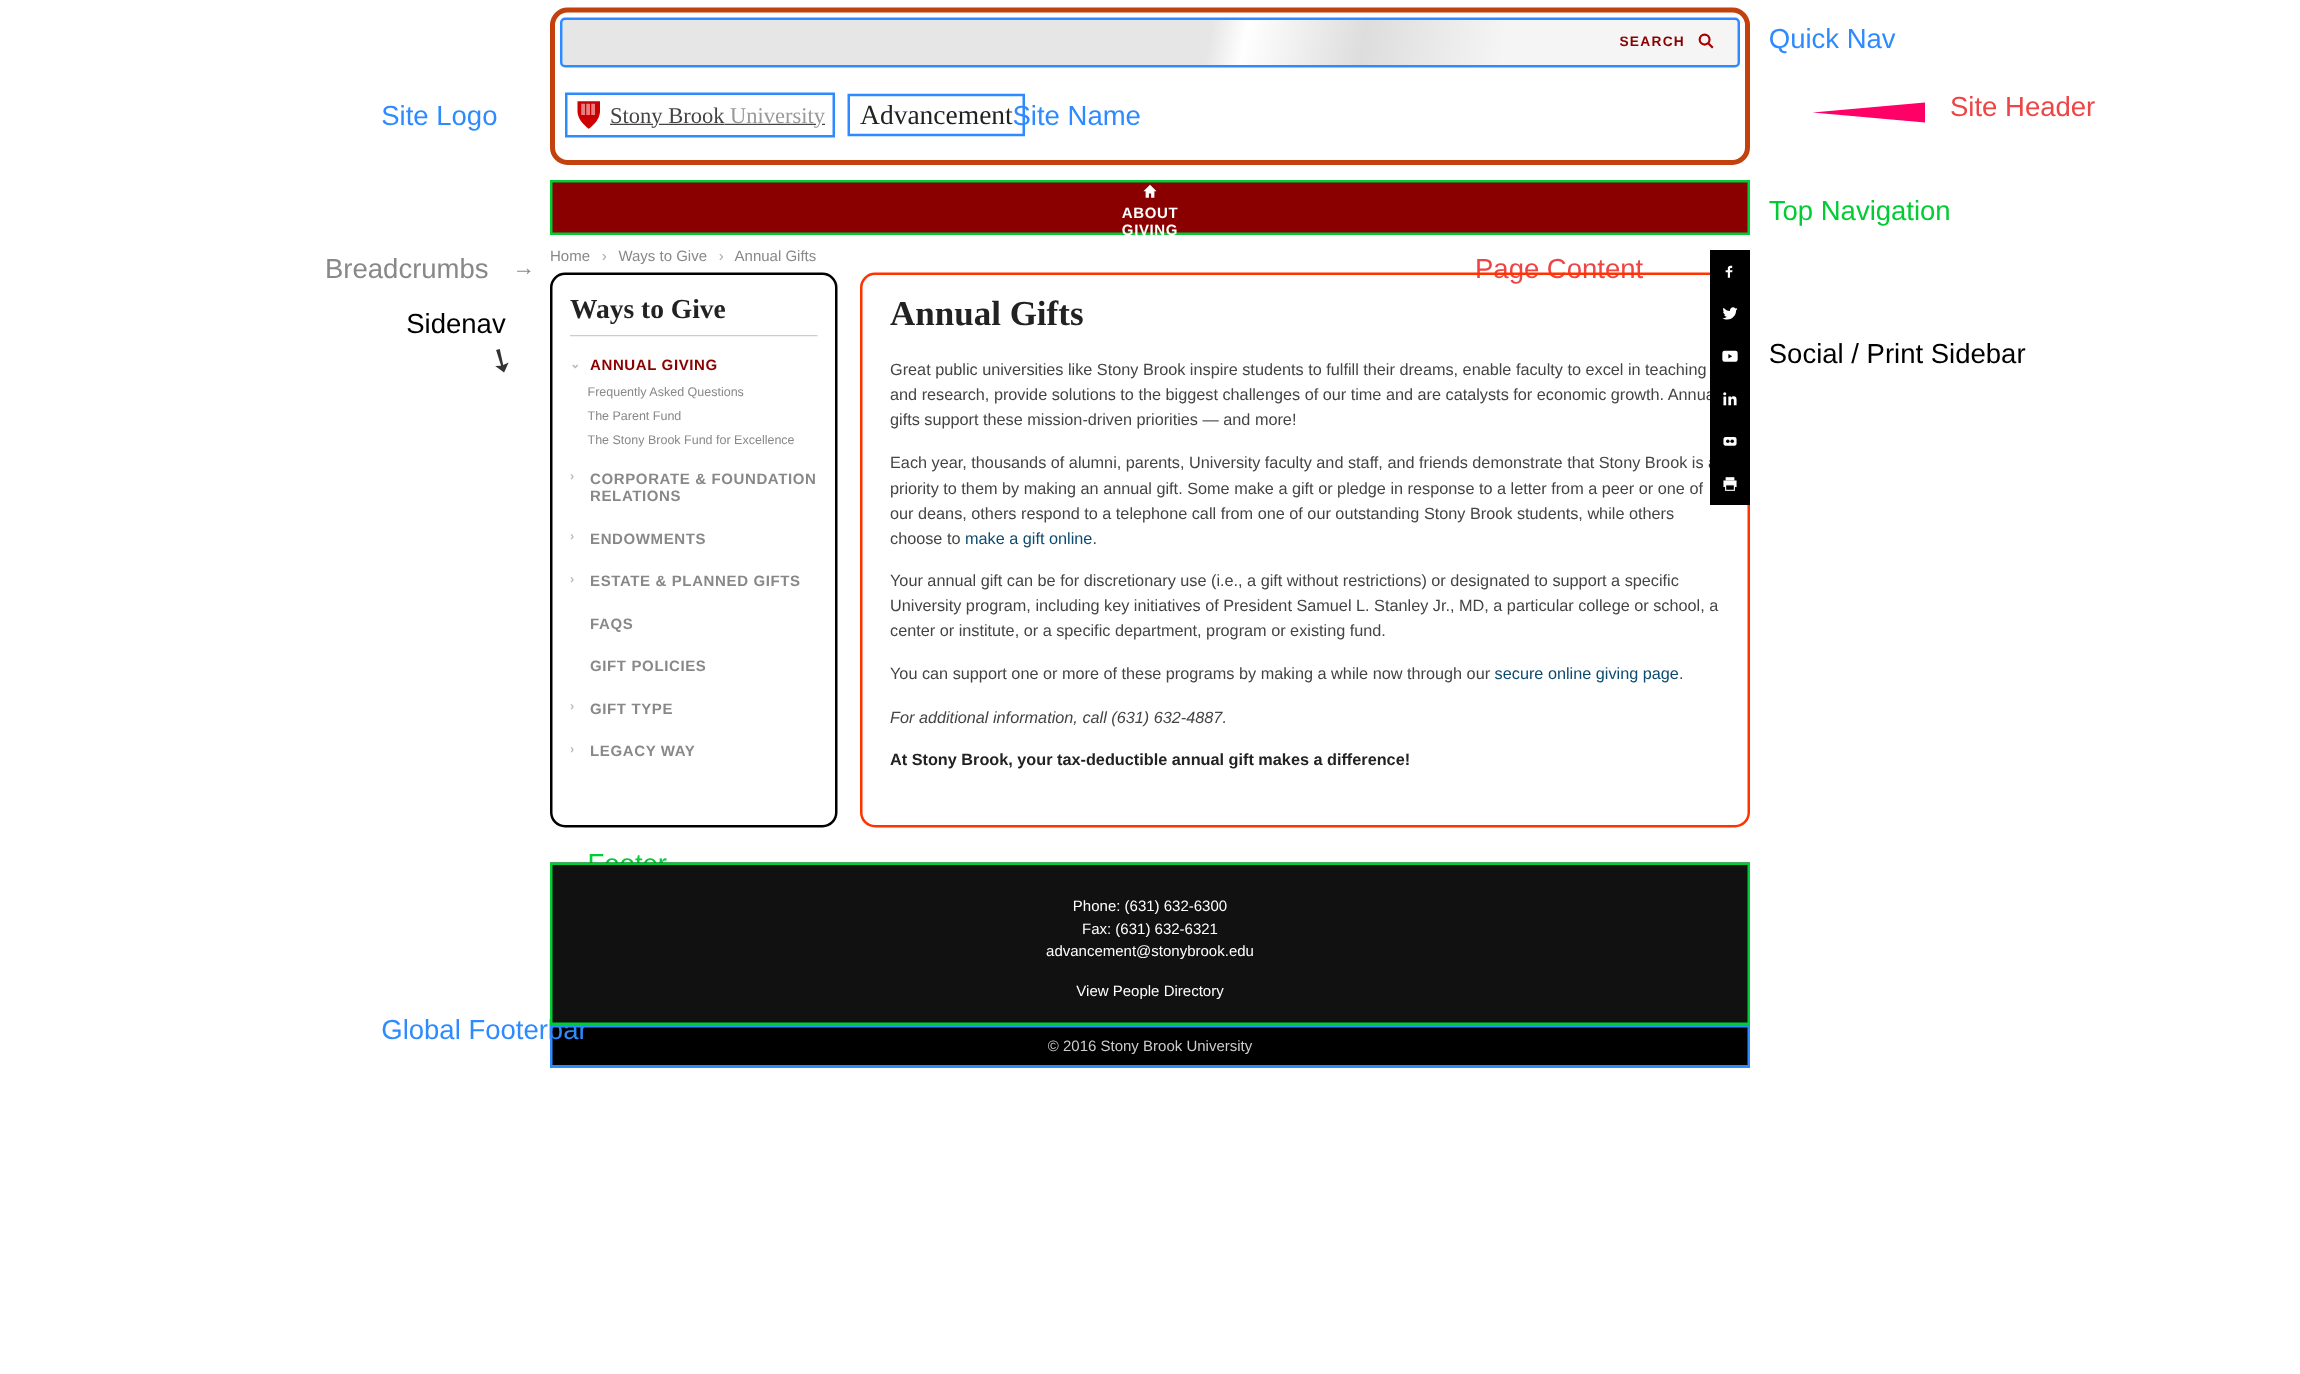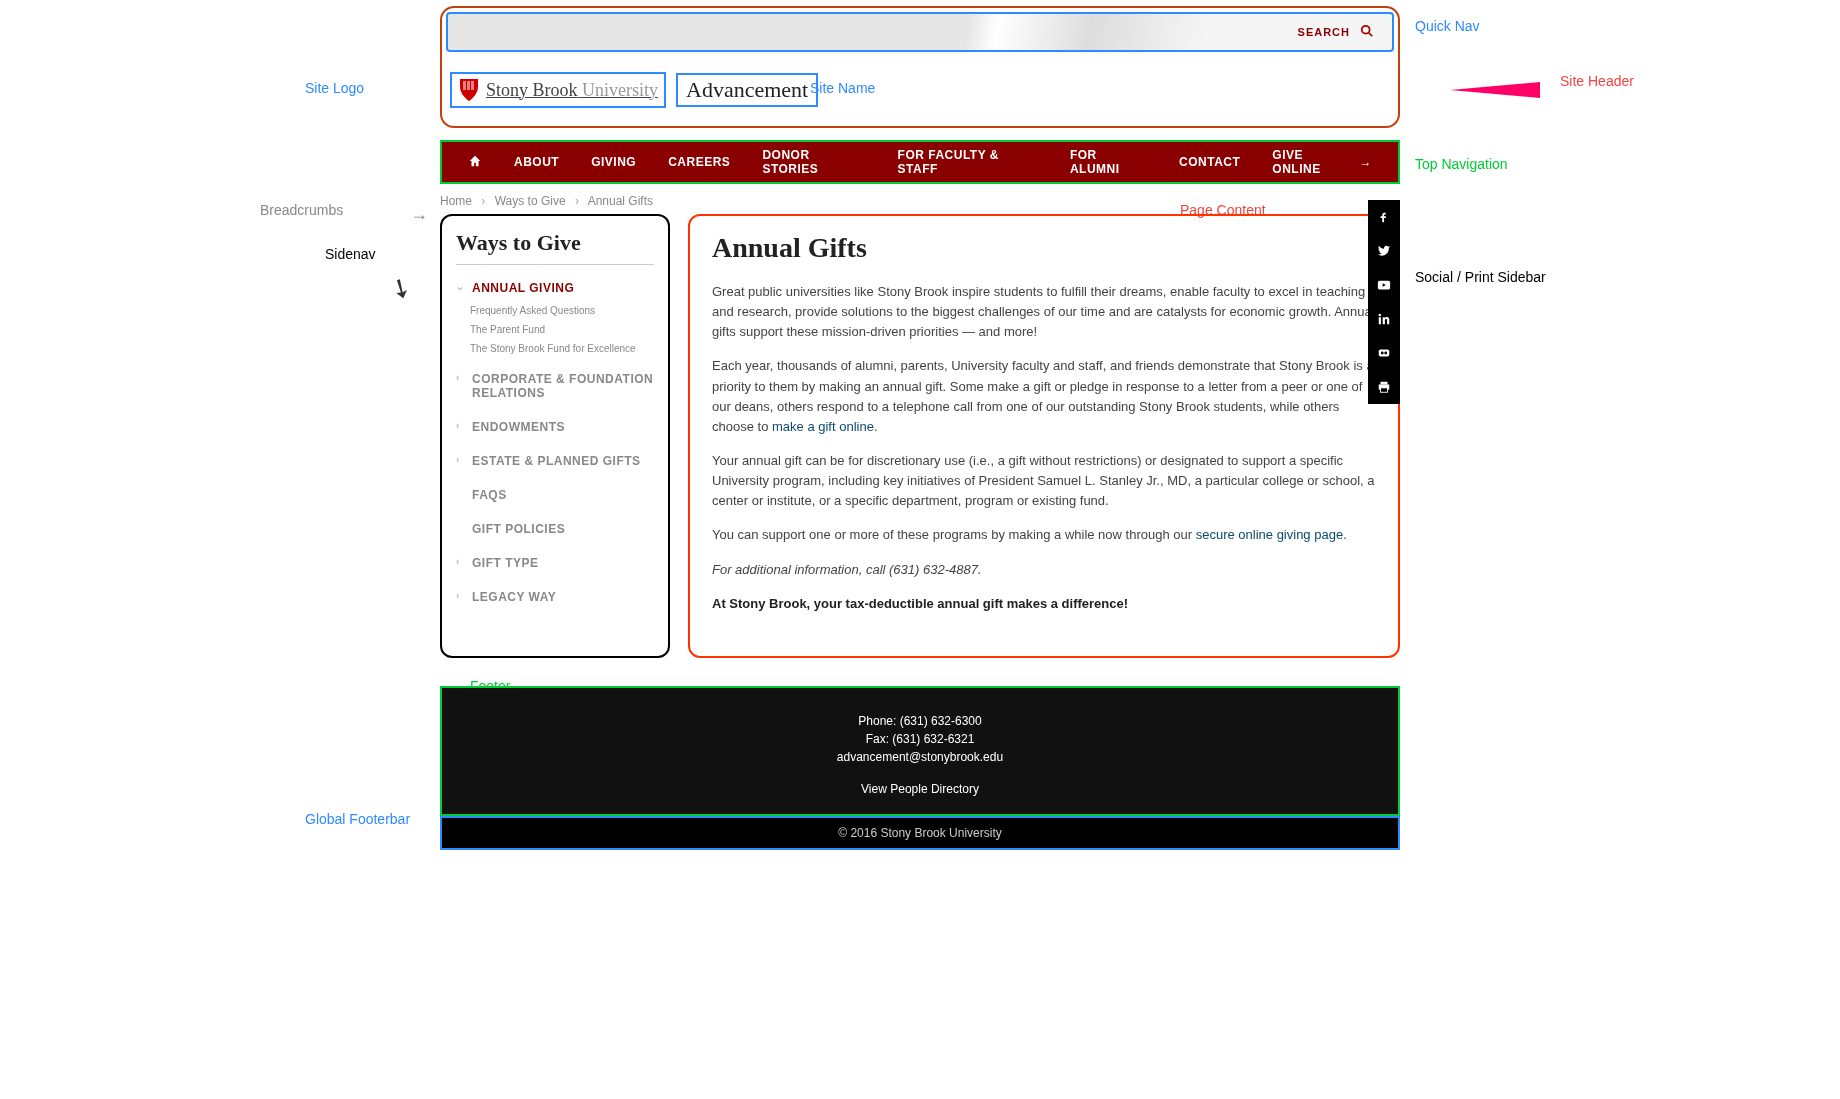--- a/index.html
+++ b/index.html
@@ -1,36 +1,36 @@
 <!DOCTYPE html>
 <html><head>
 <meta charset="utf-8">
 <style>
 * { box-sizing: border-box; margin: 0; padding: 0; }
 body { font-family: Arial, Helvetica, sans-serif; font-size: 14px; color: #333; background: #fff; position: relative; }
-.annotation { color: #2e8bff; font-size: 14px; position: absolute; font-weight: 400; }
+.annotation { color: #2e8bff; font-size: 22px; position: absolute; font-weight: 400; }
 .annotation.red { color: #ef4444; }
 .annotation.green { color: #00cc33; }
 .annotation.gray { color: #888; }
 .annotation.black { color: #000; }
 
 
-.site-header { position: relative; border: 2px solid #c2410c; border-radius: 14px; margin: 6px auto; padding: 0; width: 960px; }
+.site-header { position: relative; border: 4px solid #c2410c; border-radius: 14px; margin: 6px auto; padding: 0; width: 960px; }
 .quicknav { height: 40px; background: linear-gradient(100deg, #e6e6e6 0%, #e6e6e6 55%, #fff 58%, #ddd 68%, #f5f5f5 80%); border: 2px solid #2e8bff; border-radius: 4px; margin: 4px; display: flex; justify-content: flex-end; align-items: center; padding-right: 18px; }
 .quicknav .search-label { color: #8a0000; font-size: 11px; font-weight: bold; letter-spacing: 1px; margin-right: 10px; }
 .quicknav .search-icon svg { width: 14px; height: 14px; fill: #a00; }
 .header-lower { display: flex; align-items: center; gap: 10px; padding: 16px 8px 18px; }
 .logo-box { border: 2px solid #2e8bff; padding: 3px 6px; display: flex; align-items: center; gap: 6px; }
 .logo-shield { width: 22px; height: 26px; }
 .logo-text { font-family: 'Times New Roman', serif; font-size: 18px; color: #444; text-decoration: underline; }
 .logo-text .univ { color: #999; font-weight: 300; }
 .sitename-box { border: 2px solid #2e8bff; padding: 2px 8px; font-family: 'Times New Roman', serif; font-size: 22px; color: #222; }
 
 
-.topnav { width: 960px; margin: 12px auto 0; background: #8a0000; border: 2px solid #00cc33; display: flex; align-items: center; padding: 0 10px; height: 44px; }
+.topnav { width: 960px; margin: 12px auto 0; background: #8a0000; border: 2px solid #00cc33; display: flex; align-items: center; padding: 0 10px; height: 44px; flex-direction: column; }
 .topnav .home-icon svg { width: 14px; height: 14px; fill: #fff; }
 .topnav a { color: #fff; font-size: 12px; font-weight: bold; letter-spacing: 0.5px; padding: 0 16px; text-transform: uppercase; display: inline-flex; align-items: center; height: 100%; text-decoration: none; }
 .topnav .spacer { flex: 1; }
 .topnav .give-arrow { margin-left: 8px; }
 
 
 .breadcrumb-row { width: 960px; margin: 10px auto 6px; font-size: 12px; color: #888; }
 .breadcrumb-row a { color: #888; text-decoration: none; }
 .breadcrumb-row .sep { margin: 0 6px; color: #aaa; }
 

